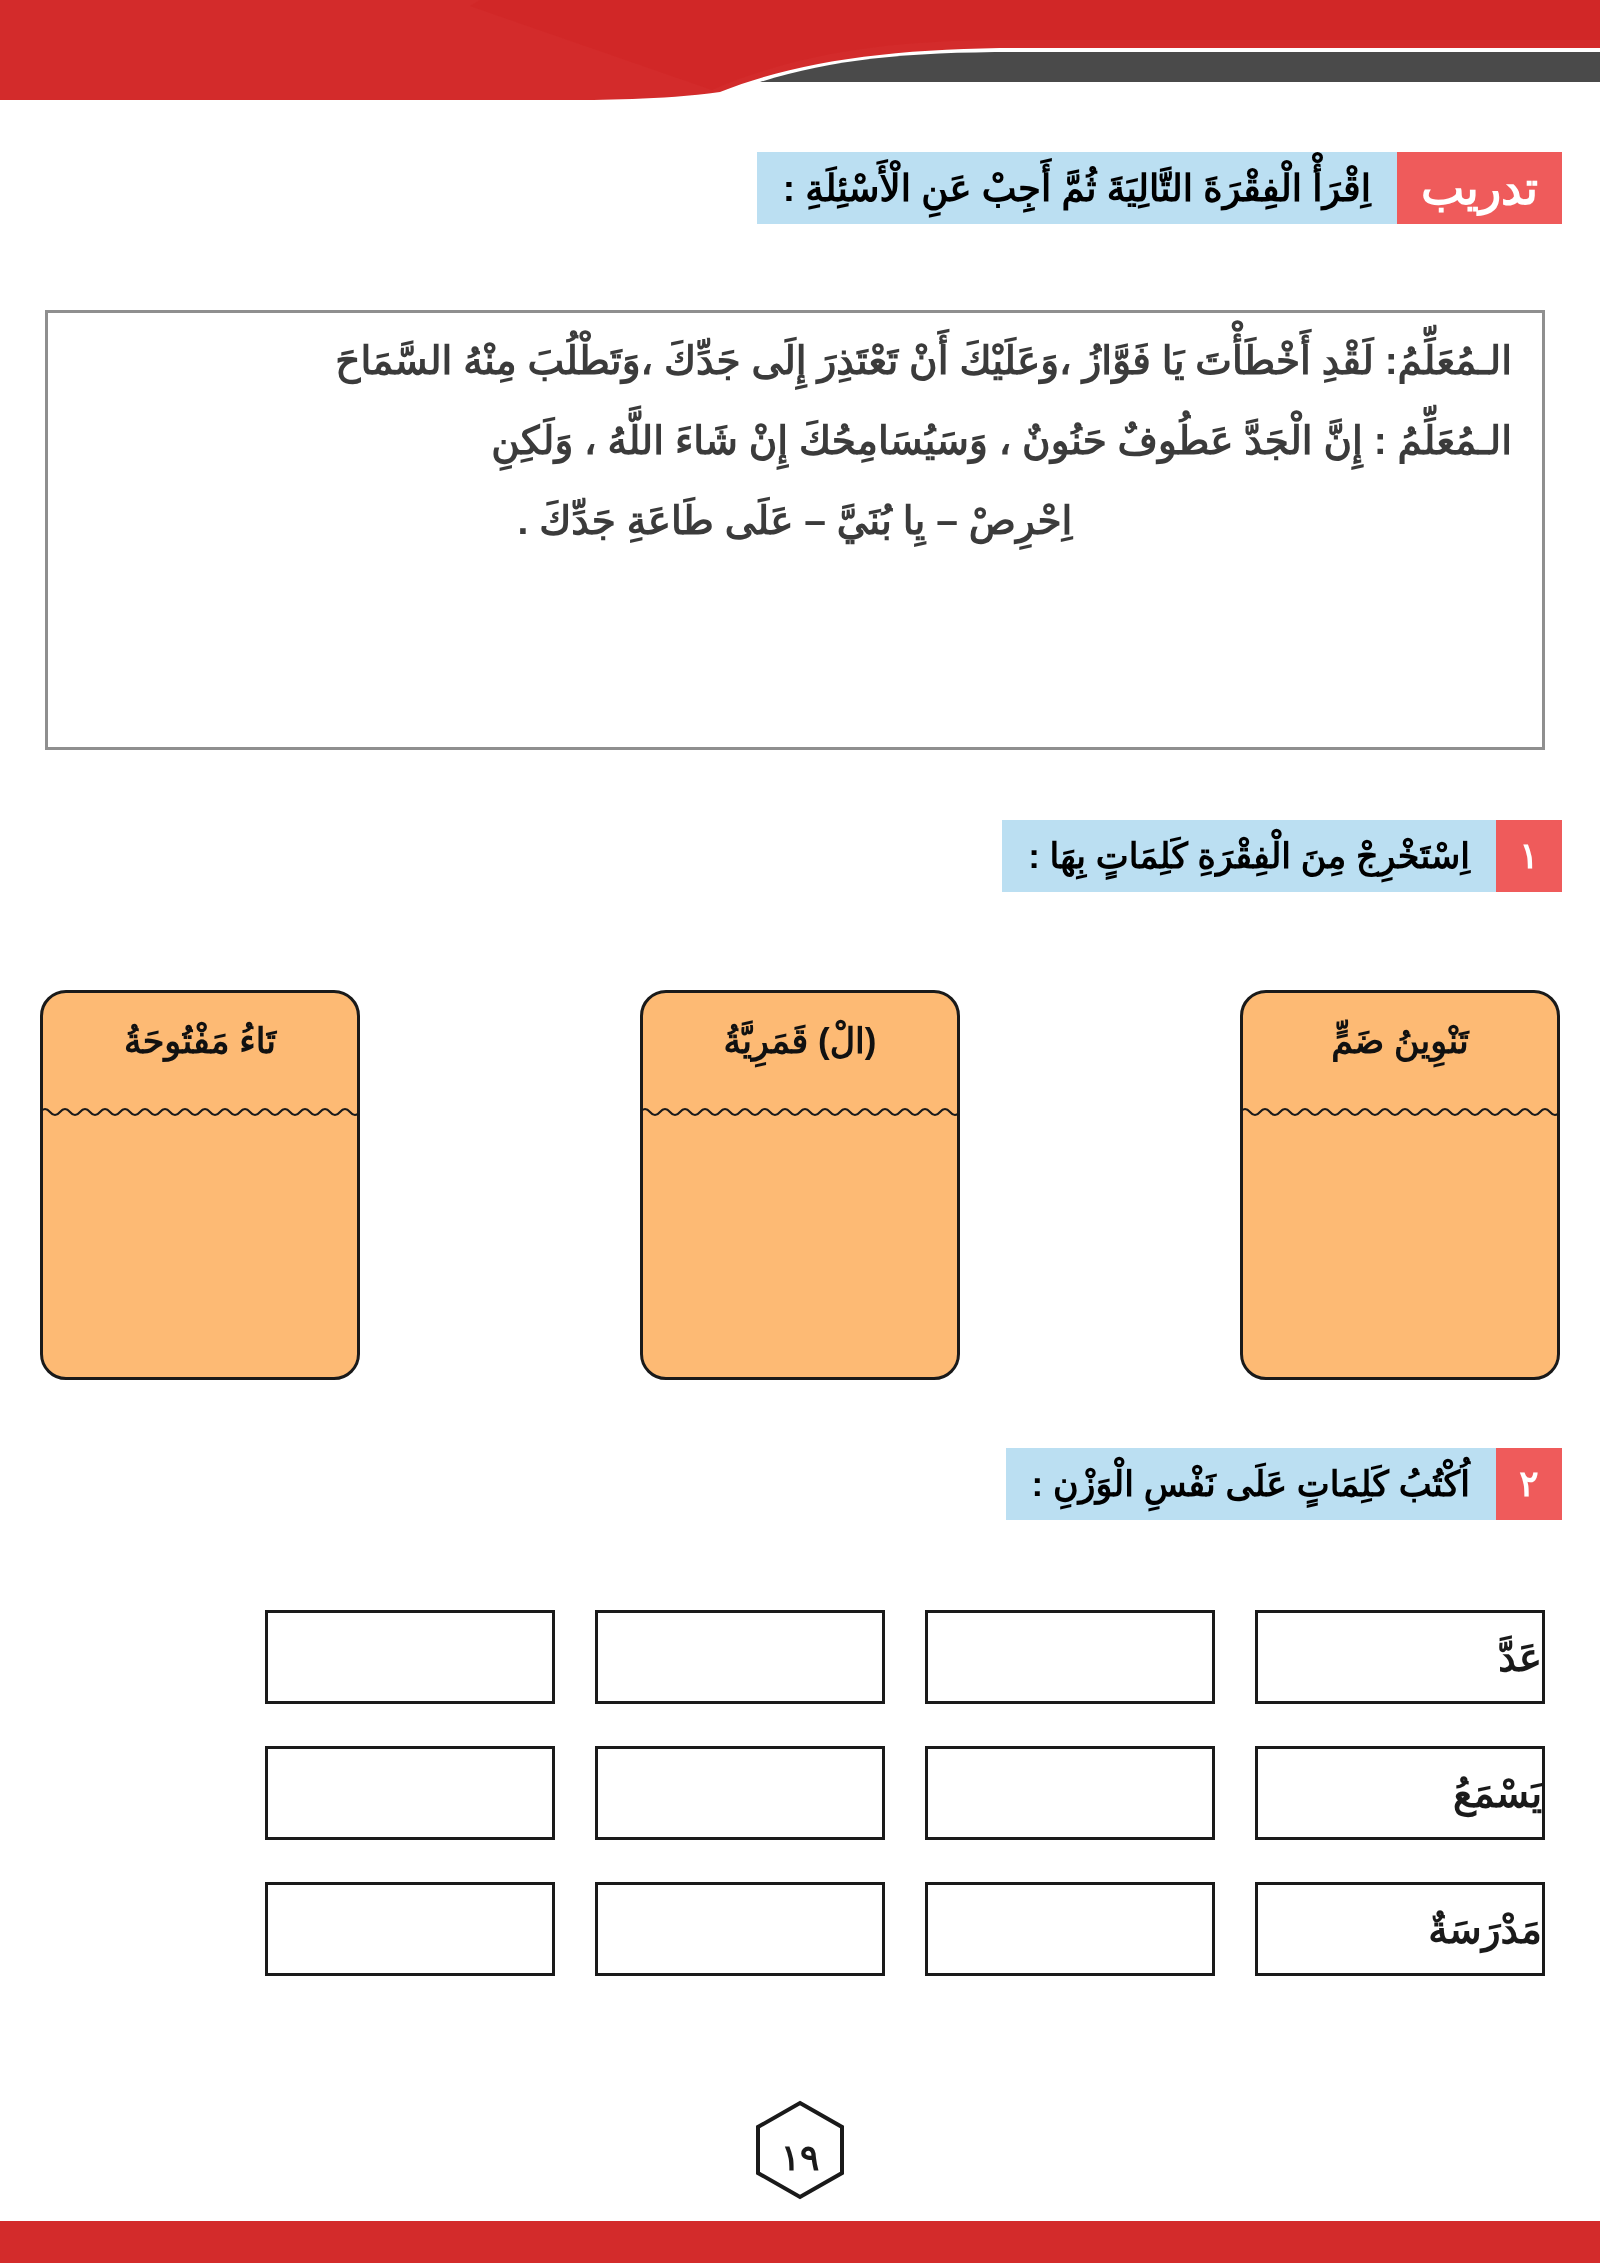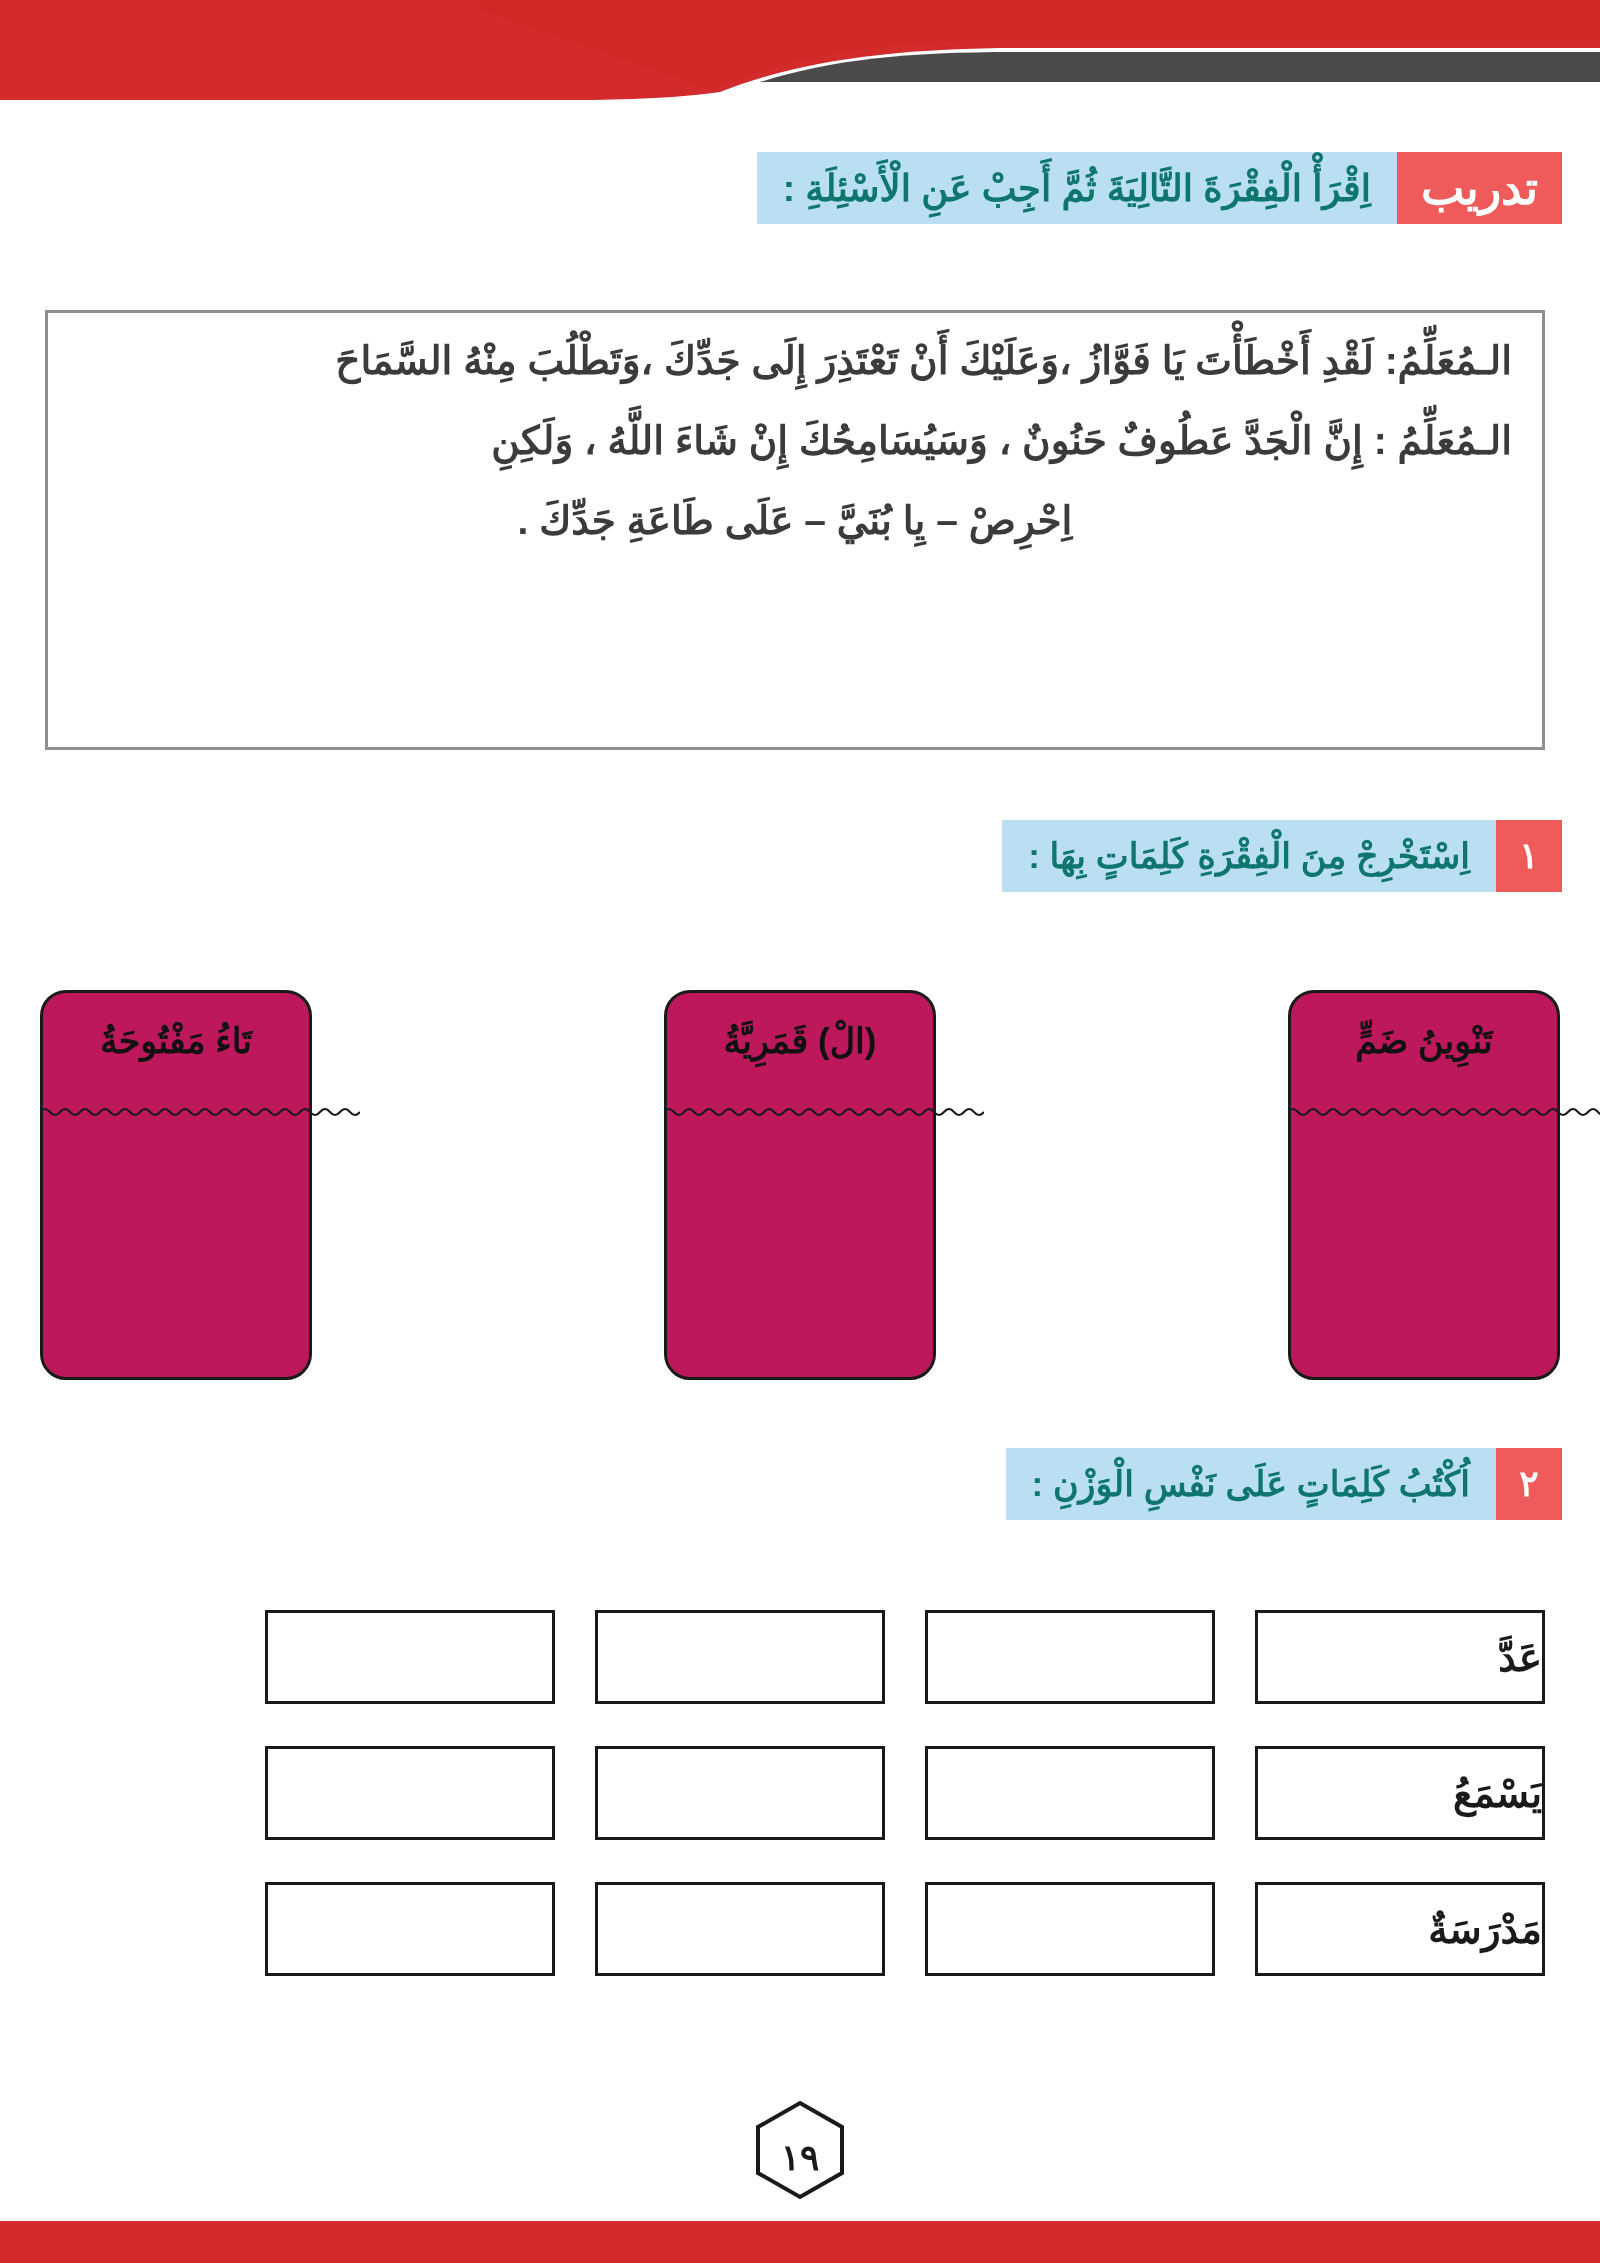--- a/index.html
+++ b/index.html
@@ -47,21 +47,21 @@
     background: #ef5b5b;
     color: #ffffff;
     display: flex;
     align-items: center;
     justify-content: center;
     font-weight: bold;
     letter-spacing: 0.5px;
   }
   .heading-band {
     background: #bbdff2;
-    color: #0f766e;
+    color: #000000;
     display: flex;
     align-items: center;
     justify-content: flex-start;
     font-weight: bold;
     padding: 0 26px 0 26px;
     white-space: nowrap;
   }
 
   
   #exercise-heading { top: 152px; right: 38px; }
@@ -110,27 +110,27 @@
     position: absolute;
     top: 990px;
     left: 40px;
     width: 1520px;
     height: 400px;
     display: flex;
     flex-direction: row;
     justify-content: space-between;
   }
   .answer-card {
-    width: 272px;
+    width: 320px;
     height: 390px;
     border: 3px solid #1a1a1a;
     border-radius: 26px;
     box-sizing: border-box;
     position: relative;
-    background: #be185d;
+    background: #fdba74;
   }
   .answer-card .card-label {
     position: absolute;
     top: 28px;
     left: 0;
     right: 0;
     text-align: center;
     font-size: 35px;
     font-weight: bold;
     color: #111111;

